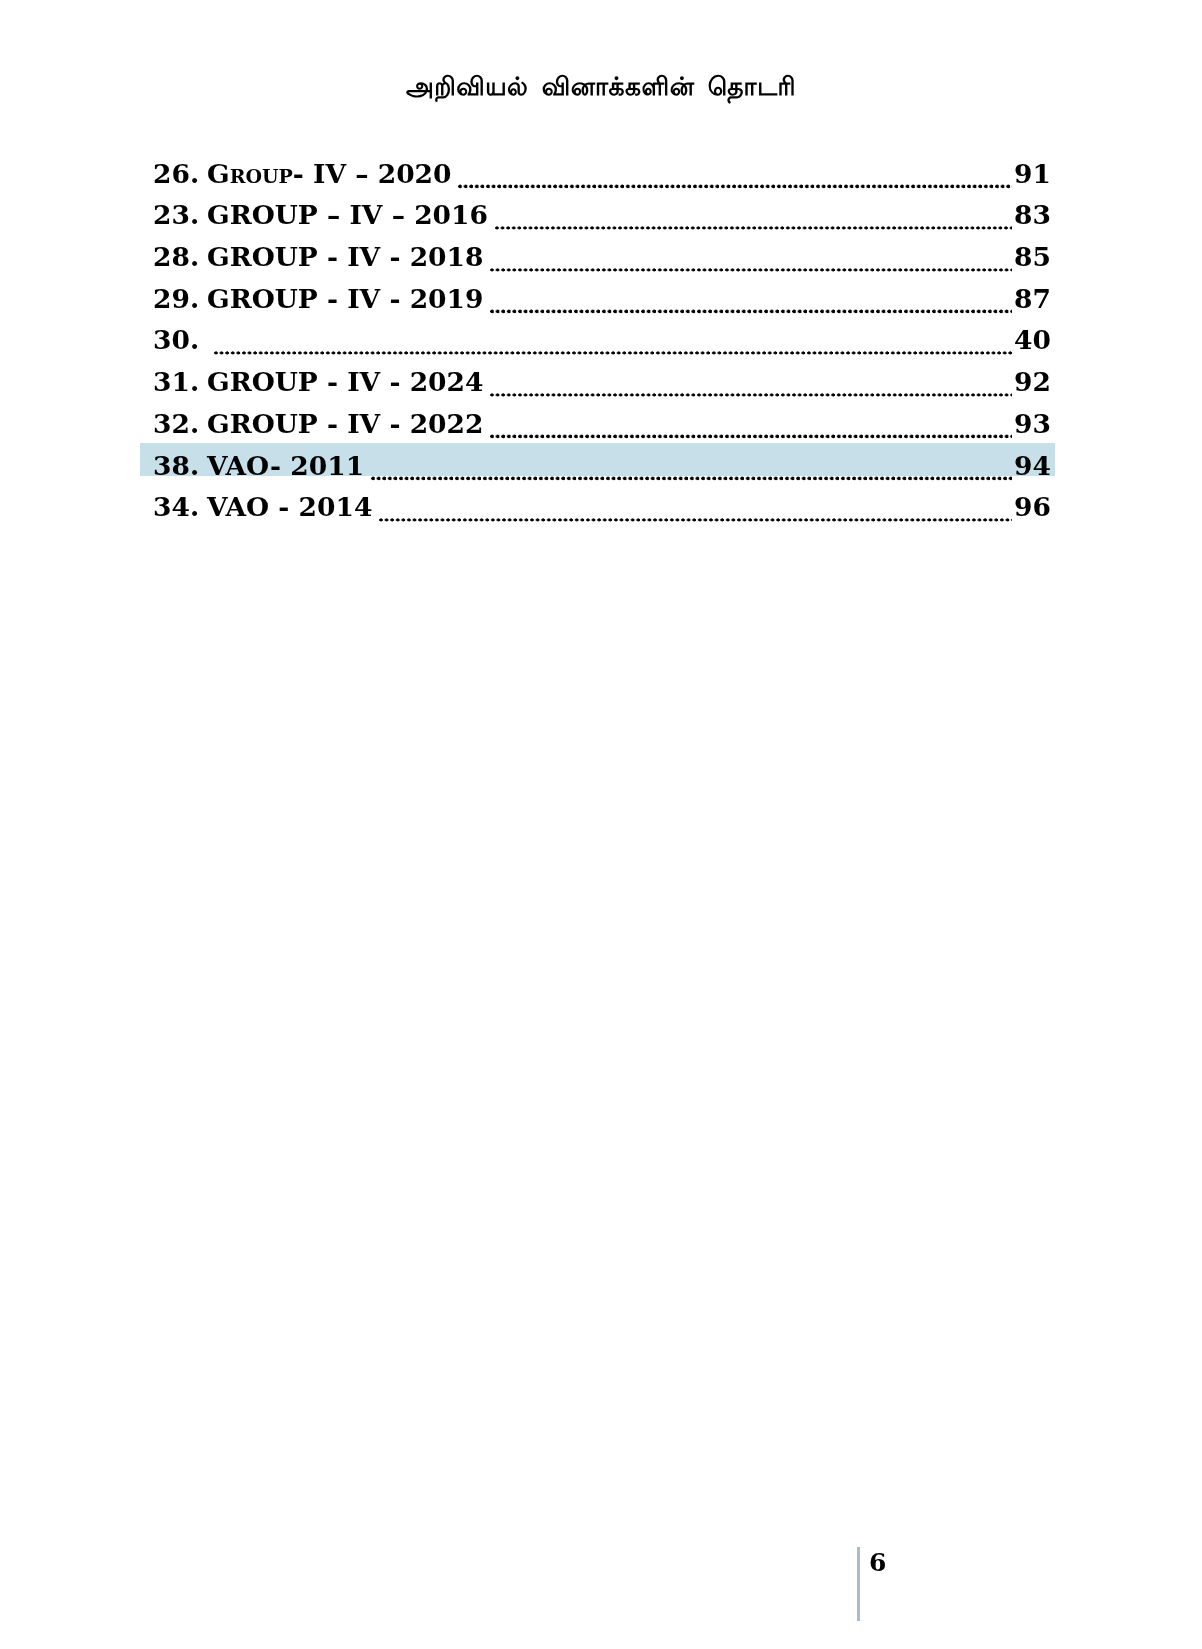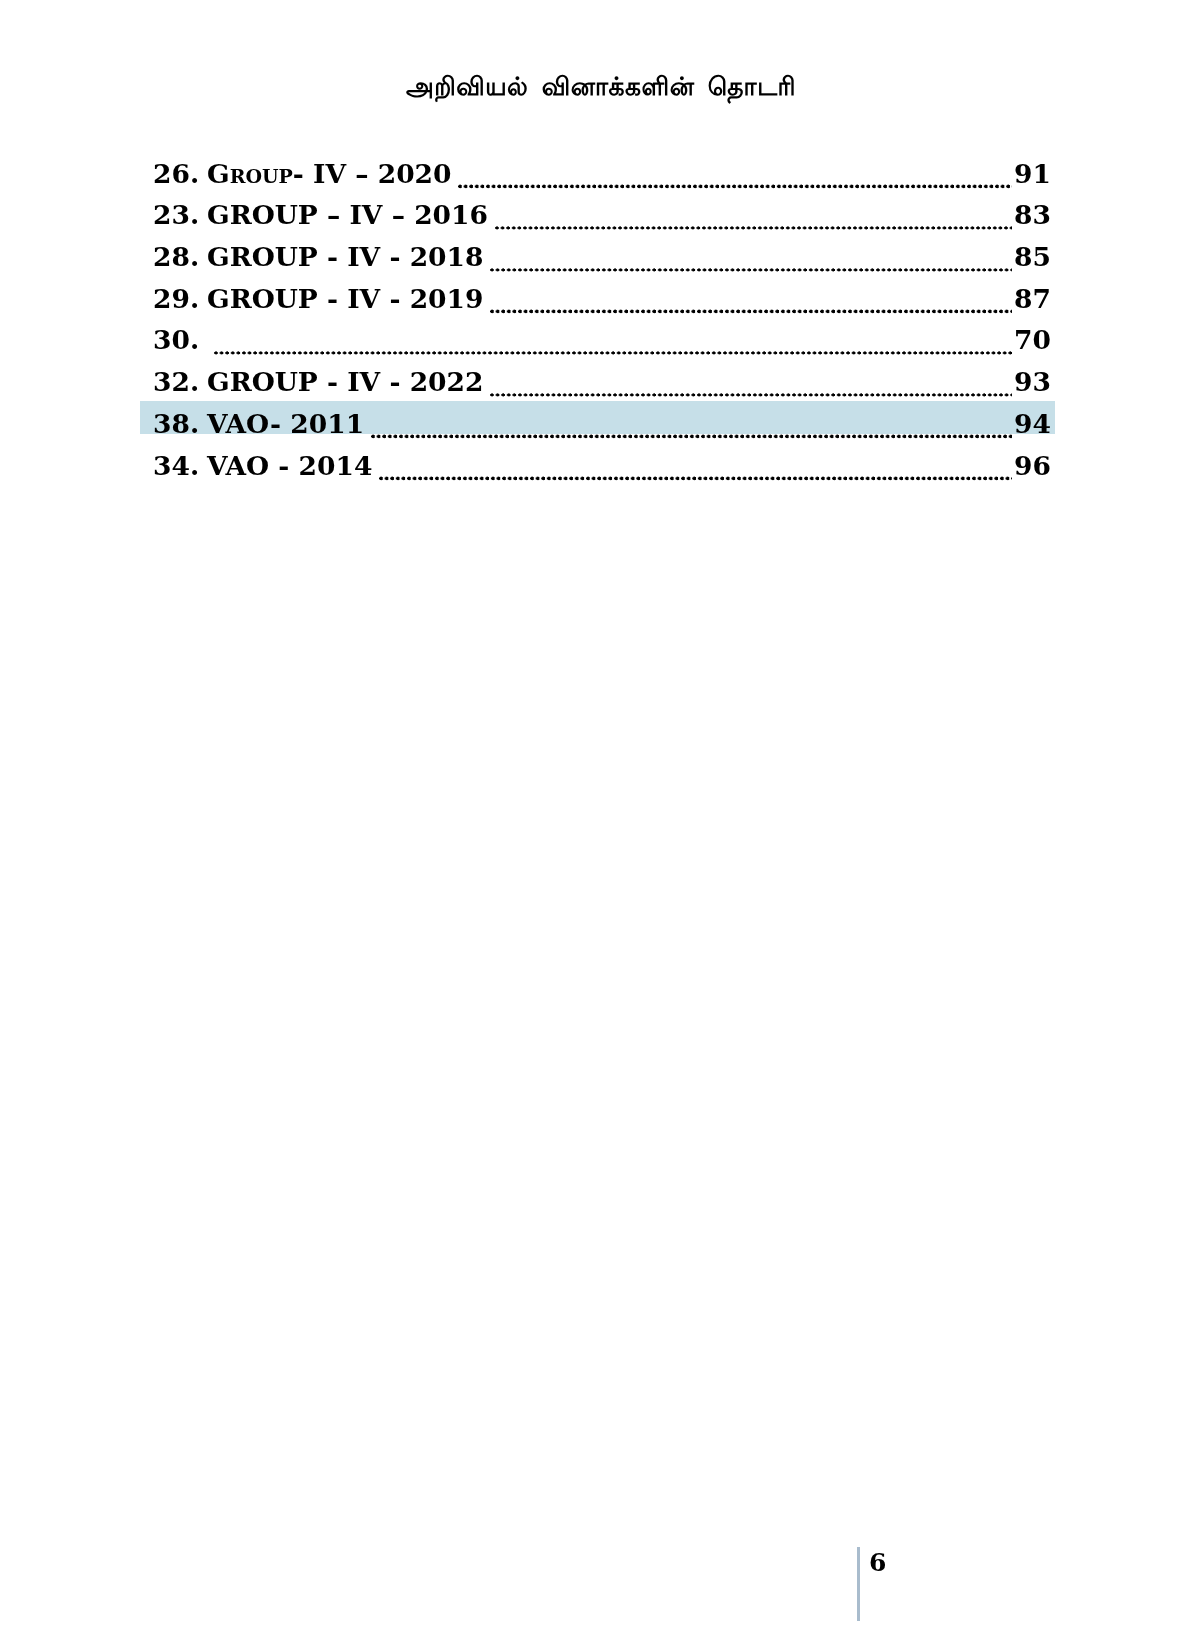--- a/index.html
+++ b/index.html
@@ -141,23 +141,29 @@
     <div class="toc-row">
       <span class="toc-num">29.</span>
       <span class="toc-title">GROUP - IV - 2019</span>
       <span class="dot-leader"></span>
       <span class="toc-page">87</span>
     </div>
 
     <div class="toc-row">
       <span class="toc-num">30.</span>
       <span class="dot-leader"></span>
-      <span class="toc-page">70</span>
+      <span class="toc-page">40</span>
     </div>
 
+    <div class="toc-row">
+      <span class="toc-num">31.</span>
+      <span class="toc-title">GROUP - IV - 2024</span>
+      <span class="dot-leader"></span>
+      <span class="toc-page">92</span>
+    </div>
 
     <div class="toc-row">
       <span class="toc-num">32.</span>
       <span class="toc-title">GROUP - IV - 2022</span>
       <span class="dot-leader"></span>
       <span class="toc-page">93</span>
     </div>
 
     <div class="toc-row highlighted">
       <span class="toc-num">38.</span>

